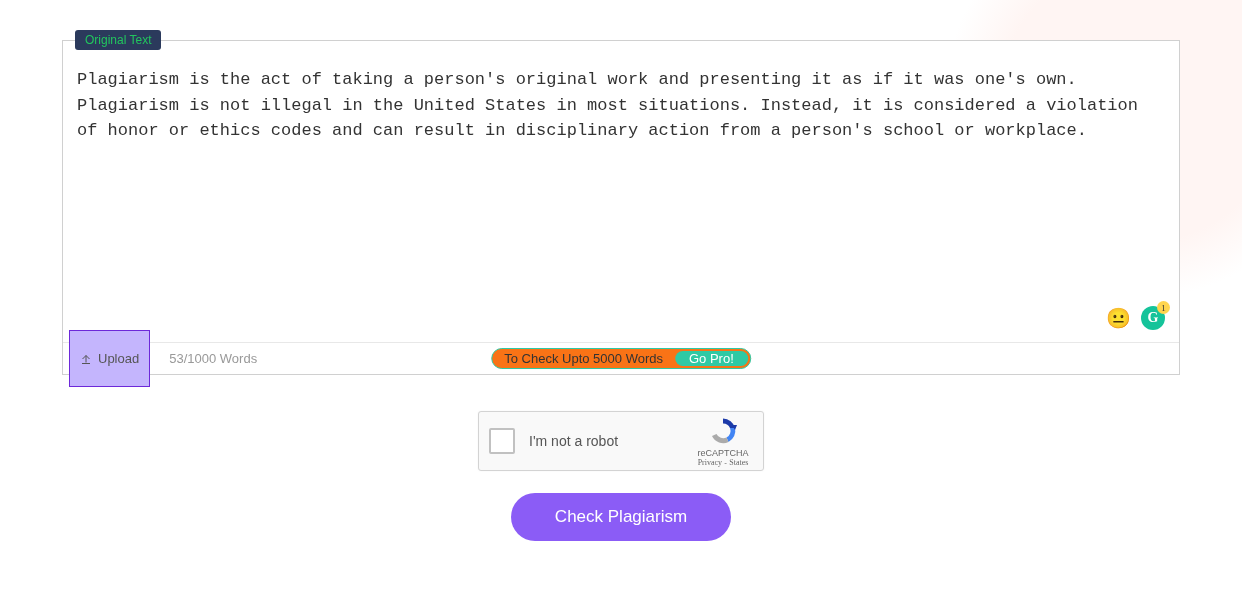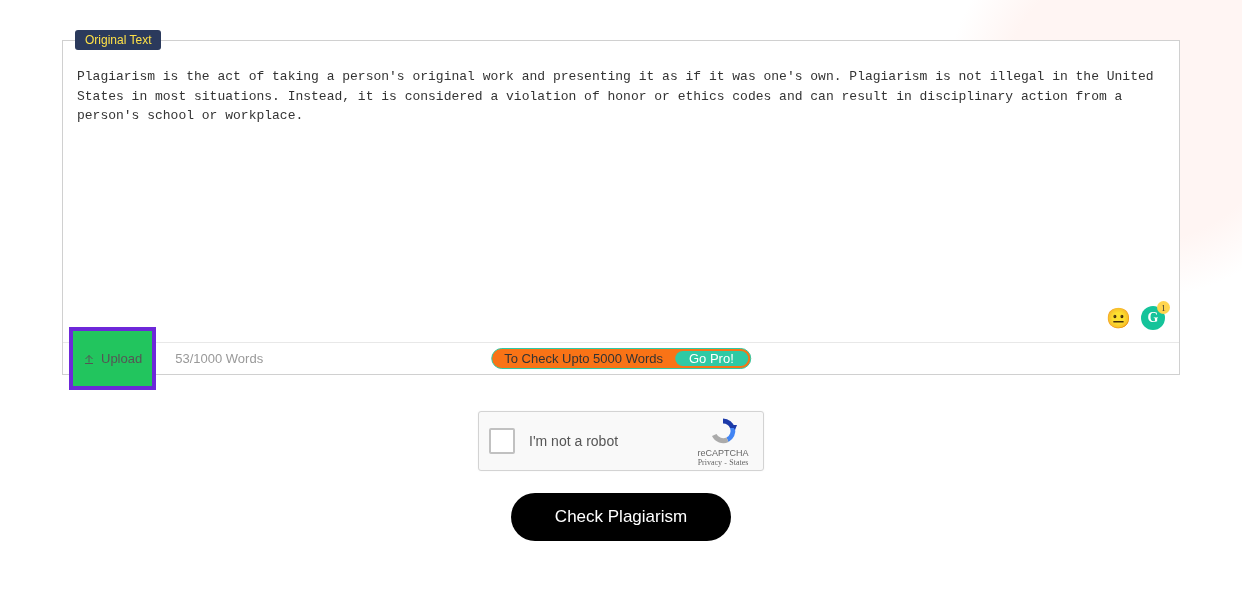--- a/index.html
+++ b/index.html
@@ -33,50 +33,50 @@
       position: relative;
       border: 1px solid #d0d0d0;
       background: #fff;
       height: 335px;
     }
     .badge {
       position: absolute;
       top: -11px;
       left: 12px;
       background: #2b3a5c;
-      color: #fde047;
+      color: #22c55e;
       font-size: 12px;
       padding: 3px 10px;
       border-radius: 3px;
     }
     .text-area {
       padding: 26px 14px 14px 14px;
       font-family: 'Courier New', Courier, monospace;
-      font-size: 13px;
+      font-size: 17px;
       color: #333;
       line-height: 1.5;
       height: 295px;
       overflow: hidden;
       white-space: pre-wrap;
       word-wrap: break-word;
     }
     .bottom-bar {
       position: absolute;
       bottom: 0;
       left: 0;
       right: 0;
       height: 32px;
       border-top: 1px solid #e8e8e8;
       display: flex;
       align-items: center;
       padding: 0 6px;
     }
     .upload-btn {
-      background: #22c55e;
-      border: 4px solid #6d28d9;
+      background: #c4b5fd;
+      border: 1px solid #6d28d9;
       padding: 20px 10px;
       font-size: 13px;
       color: #555;
       display: flex;
       align-items: center;
       gap: 6px;
       cursor: pointer;
     }
     .upload-icon {
       width: 12px;
@@ -208,21 +208,21 @@
       color: #666;
       text-decoration: none;
       font-family: Liberation Serif, serif;
     }
     .check-btn-wrap {
       display: flex;
       justify-content: center;
       margin-top: 22px;
     }
     .check-btn {
-      background: #000000;
+      background: #8b5cf6;
       color: #fff;
       border: none;
       padding: 14px 44px;
       border-radius: 30px;
       font-size: 17px;
       cursor: pointer;
     }
   </style>
 </head>
 <body>

